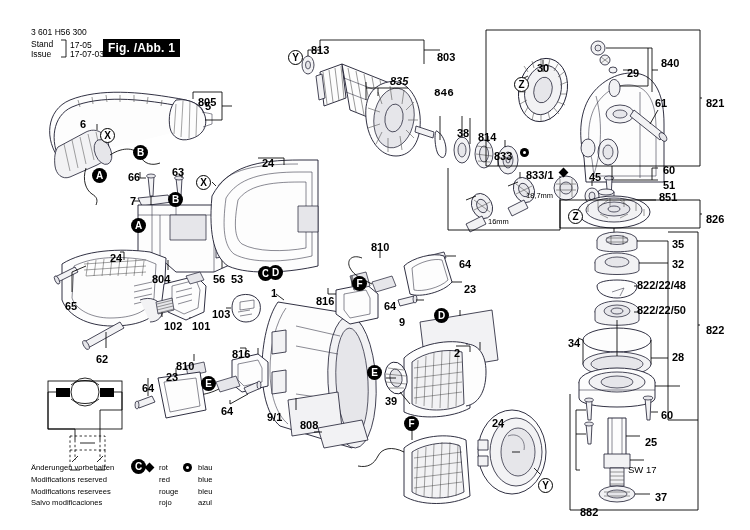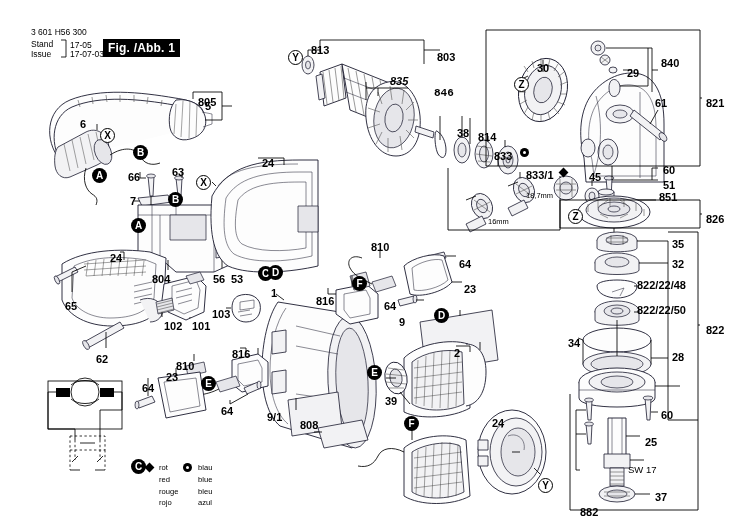--- a/index.html
+++ b/index.html
@@ -630,20 +630,24 @@
       <div class="mk open" style="left: 538px; top: 478px;">Y</div>
     </div>
 
   <div class="dim" style="left:448px;top:217px;">16mm</div>
   <div class="dim" style="left:486px;top:191px;">18,7mm</div>
   <div class="lbl sm norm" style="left:628px;top:455px;font-weight:normal;margin-top:10px;">SW 17</div>
 
   <span class="cdot" style="left:520px;top:148px;"></span>
   <span class="dia" style="left:560px;top:169px;"></span>
 
+  <div class="legend" style="left:31px;top:462px;">Änderungen vorbehalten
+Modifications reserved
+Modifications reservees
+Salvo modificaciones</div>
   <span class="dia" style="left:146px;top:464px;"></span>
   <div class="legend" style="left:159px;top:462px;">rot
 red
 rouge
 rojo</div>
   <span class="cdot" style="left:183px;top:463px;"></span>
   <div class="legend" style="left:198px;top:462px;">blau
 blue
 bleu
 azul</div>

